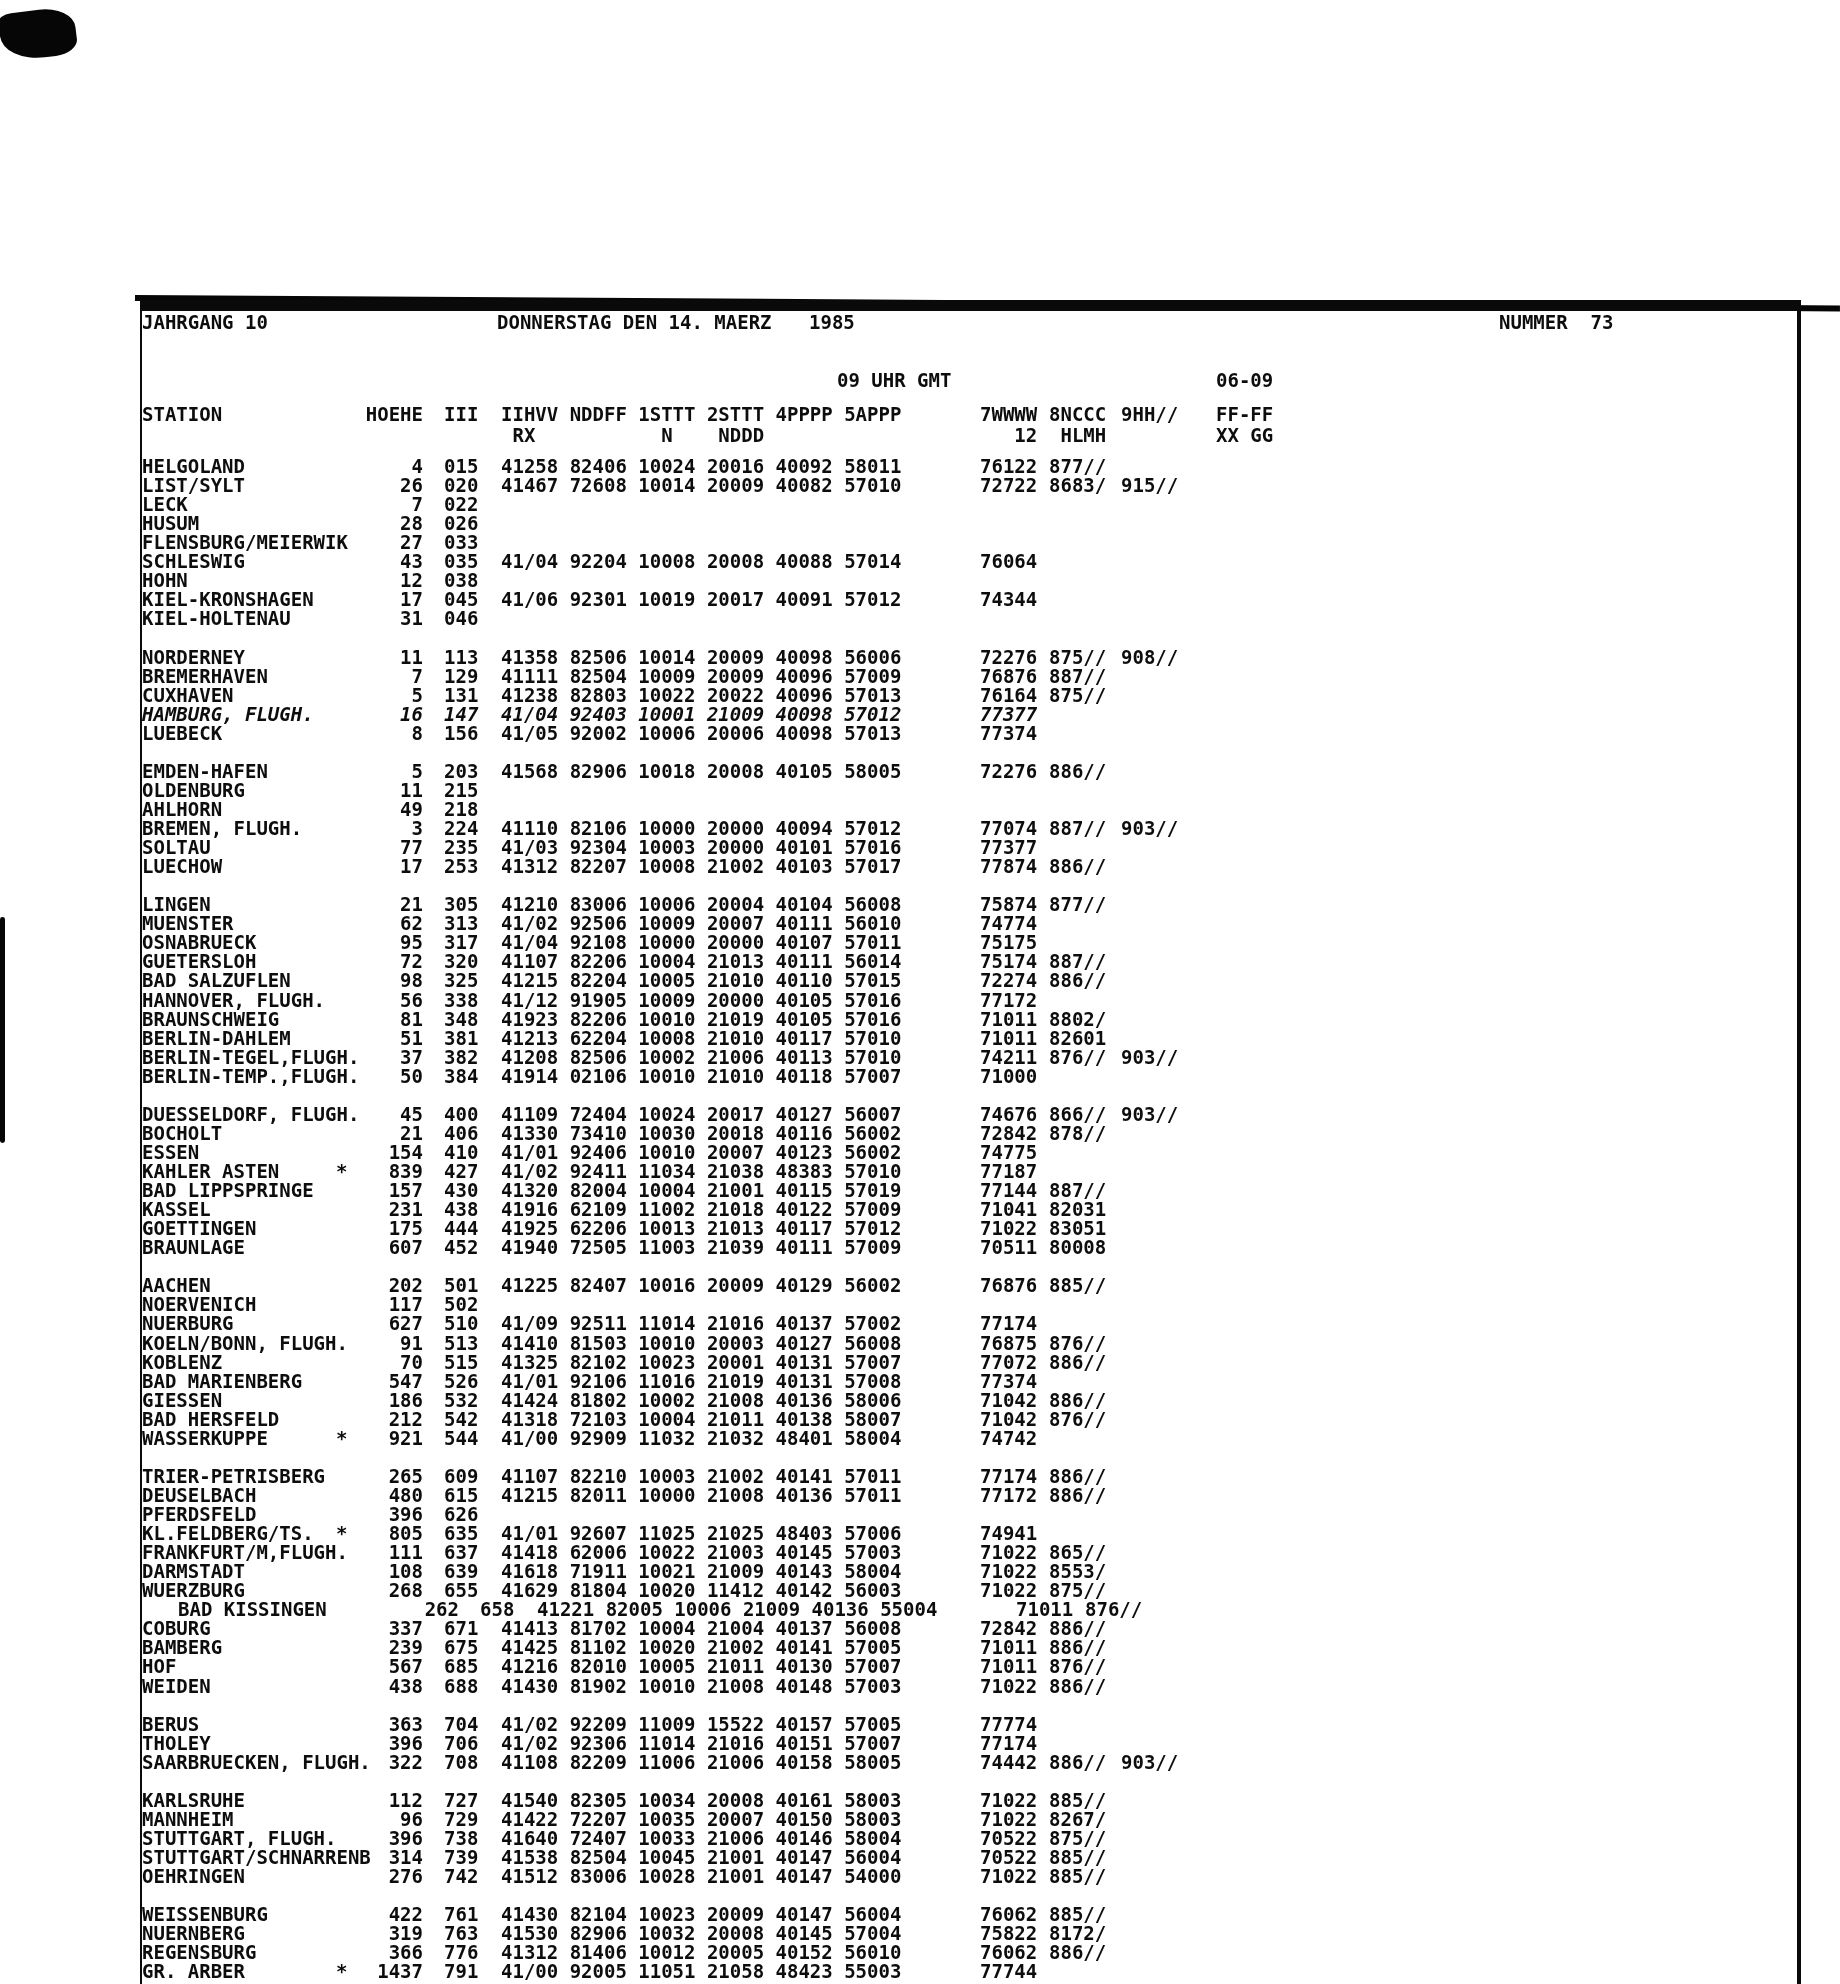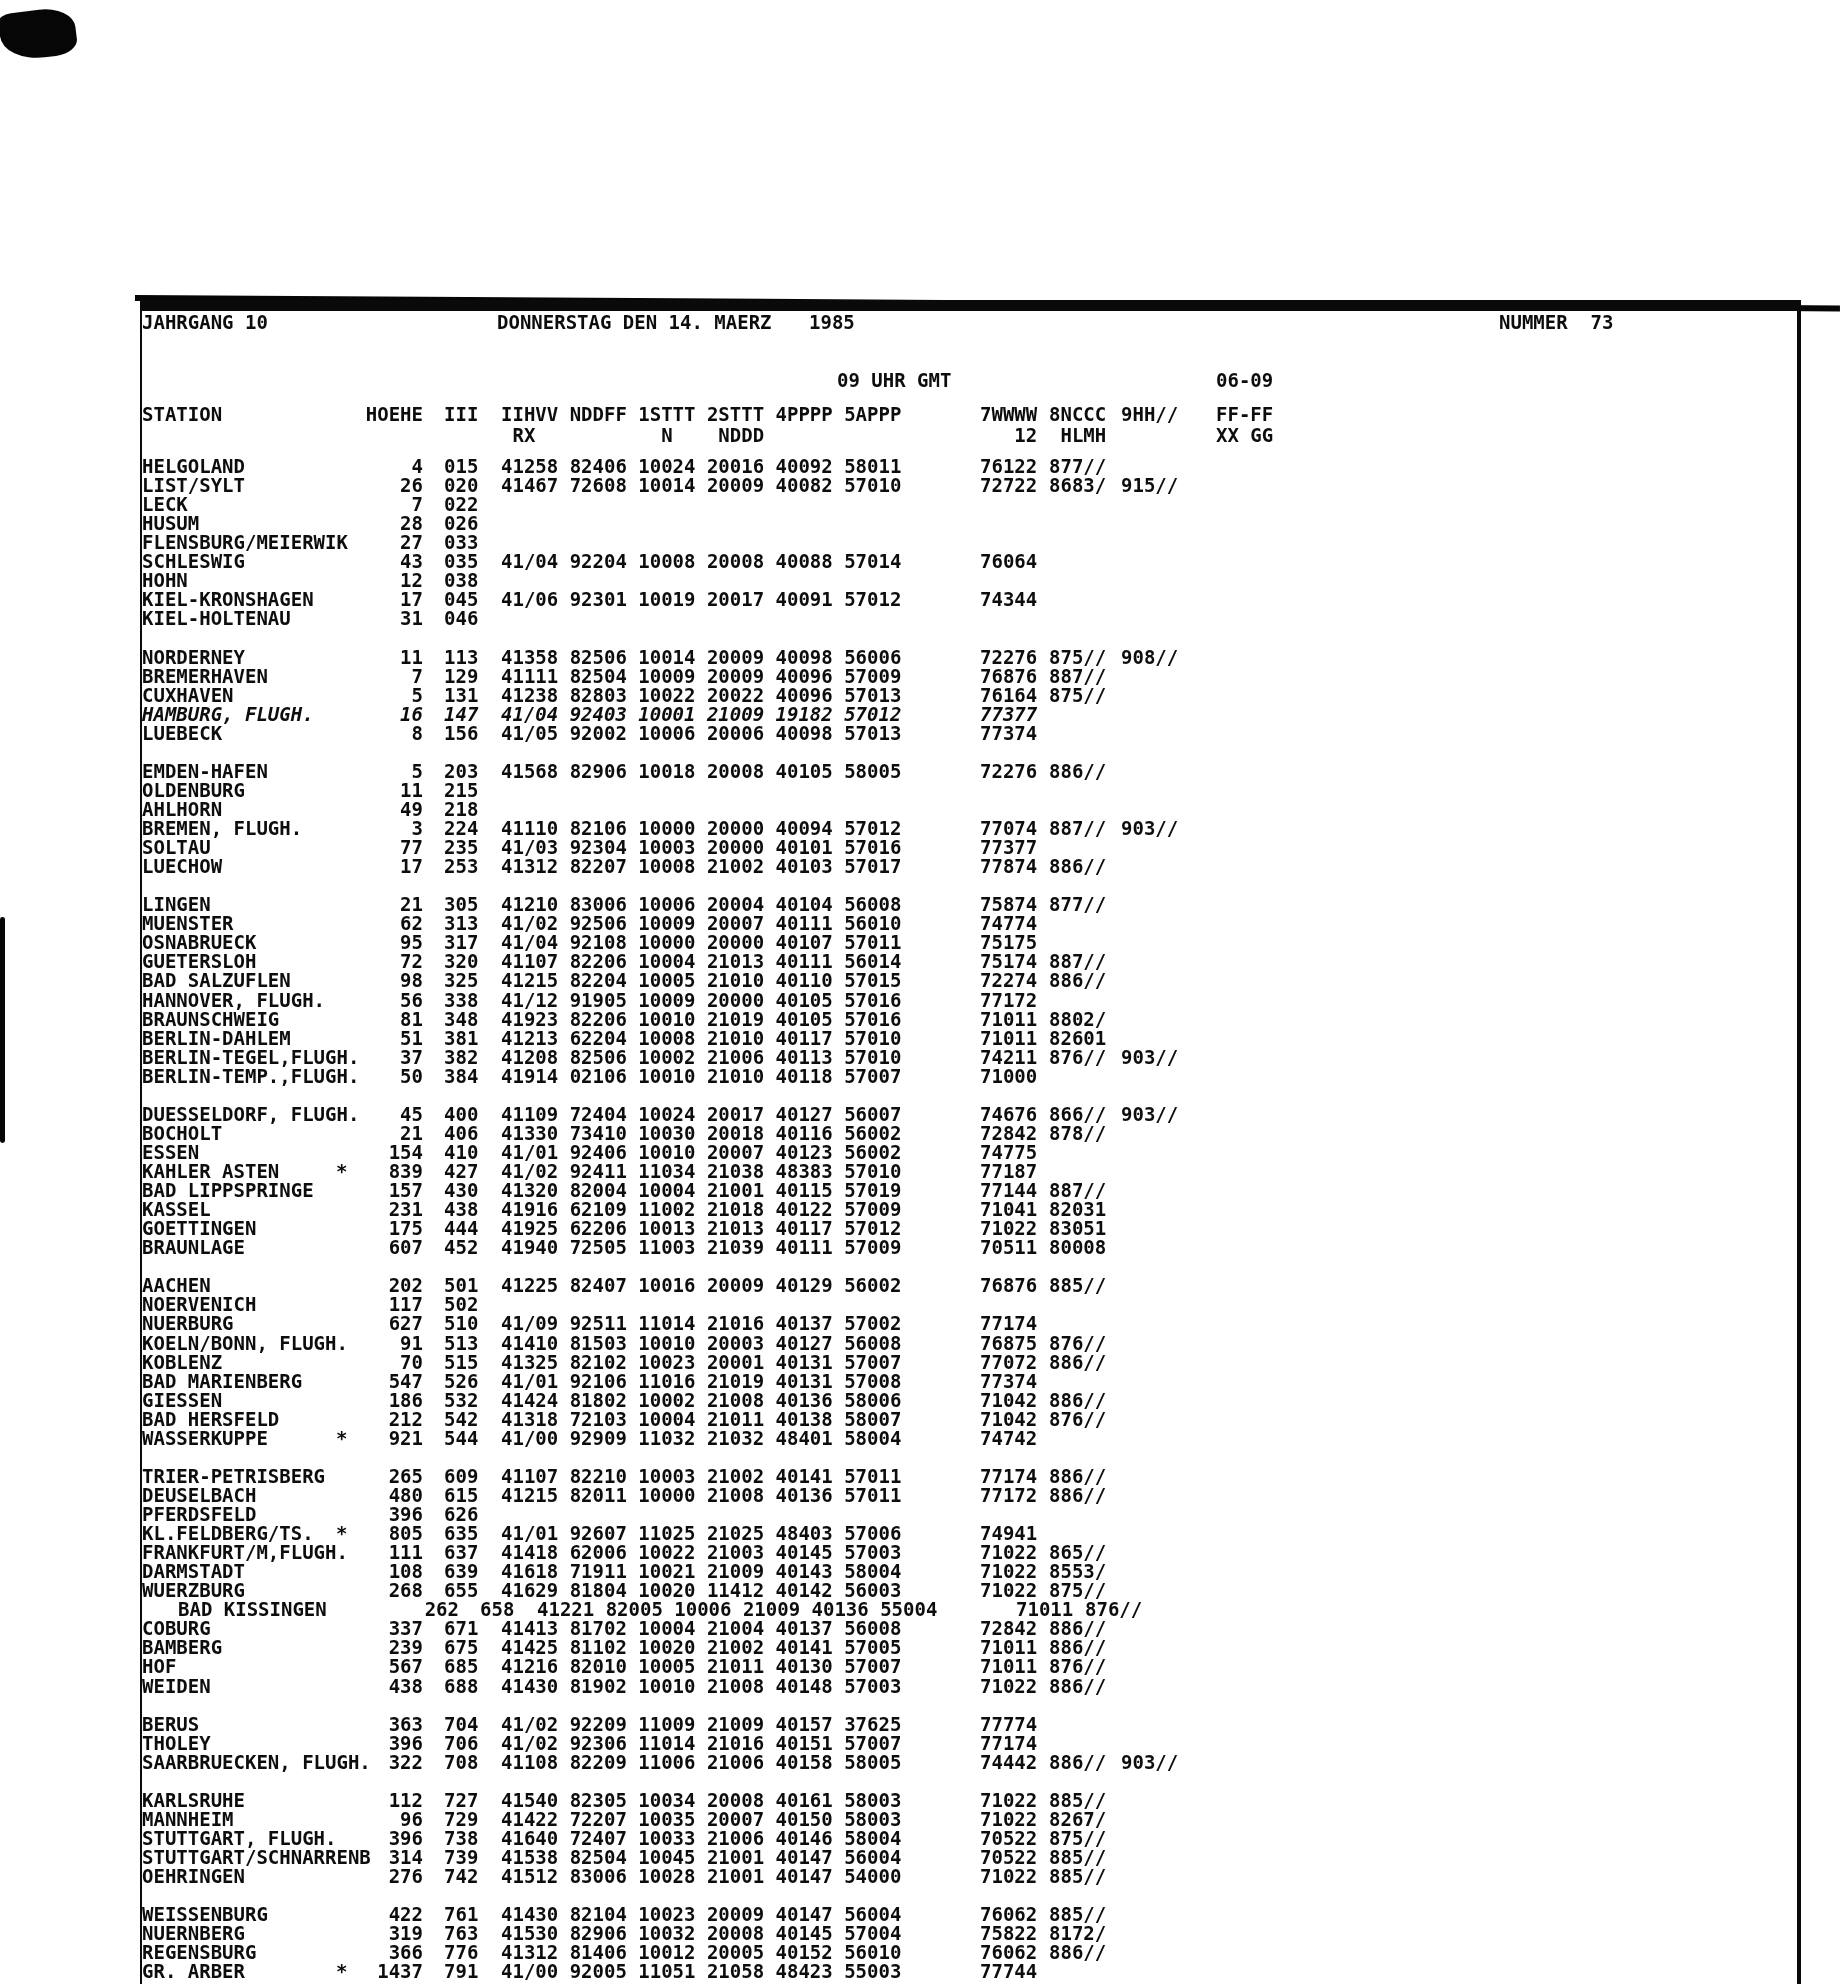--- a/index.html
+++ b/index.html
@@ -164,21 +164,21 @@
           <span class="cell c-hoehe">5</span>
           <span class="cell c-iii">131</span>
           <span class="cell c-main">41238 82803 10022 20022 40096 57013</span>
           <span class="cell c-g7">76164</span>
           <span class="cell c-g8">875//</span>
         </div>
         <div class="line" style="top: 248px; font-style: italic;">
           <span class="cell c-station">HAMBURG, FLUGH.</span>
           <span class="cell c-hoehe">16</span>
           <span class="cell c-iii">147</span>
-          <span class="cell c-main">41/04 92403 10001 21009 19182 57012</span>
+          <span class="cell c-main">41/04 92403 10001 21009 40098 57012</span>
           <span class="cell c-g7">77377</span>
         </div>
         <div class="line" style="top: 267px;">
           <span class="cell c-station">LUEBECK</span>
           <span class="cell c-hoehe">8</span>
           <span class="cell c-iii">156</span>
           <span class="cell c-main">41/05 92002 10006 20006 40098 57013</span>
           <span class="cell c-g7">77374</span>
         </div>
         <div class="line" style="top: 286px;"></div>
@@ -527,21 +527,21 @@
           <span class="cell c-iii">688</span>
           <span class="cell c-main">41430 81902 10010 21008 40148 57003</span>
           <span class="cell c-g7">71022</span>
           <span class="cell c-g8">886//</span>
         </div>
         <div class="line" style="top: 1239px;"></div>
         <div class="line" style="top: 1258px;">
           <span class="cell c-station">BERUS</span>
           <span class="cell c-hoehe">363</span>
           <span class="cell c-iii">704</span>
-          <span class="cell c-main">41/02 92209 11009 21009 40157 37625</span>
+          <span class="cell c-main">41/02 92209 11009 15522 40157 57005</span>
           <span class="cell c-g7">77774</span>
         </div>
         <div class="line" style="top: 1277px;">
           <span class="cell c-station">THOLEY</span>
           <span class="cell c-hoehe">396</span>
           <span class="cell c-iii">706</span>
           <span class="cell c-main">41/02 92306 11014 21016 40151 57007</span>
           <span class="cell c-g7">77174</span>
         </div>
         <div class="line" style="top: 1296px;">

